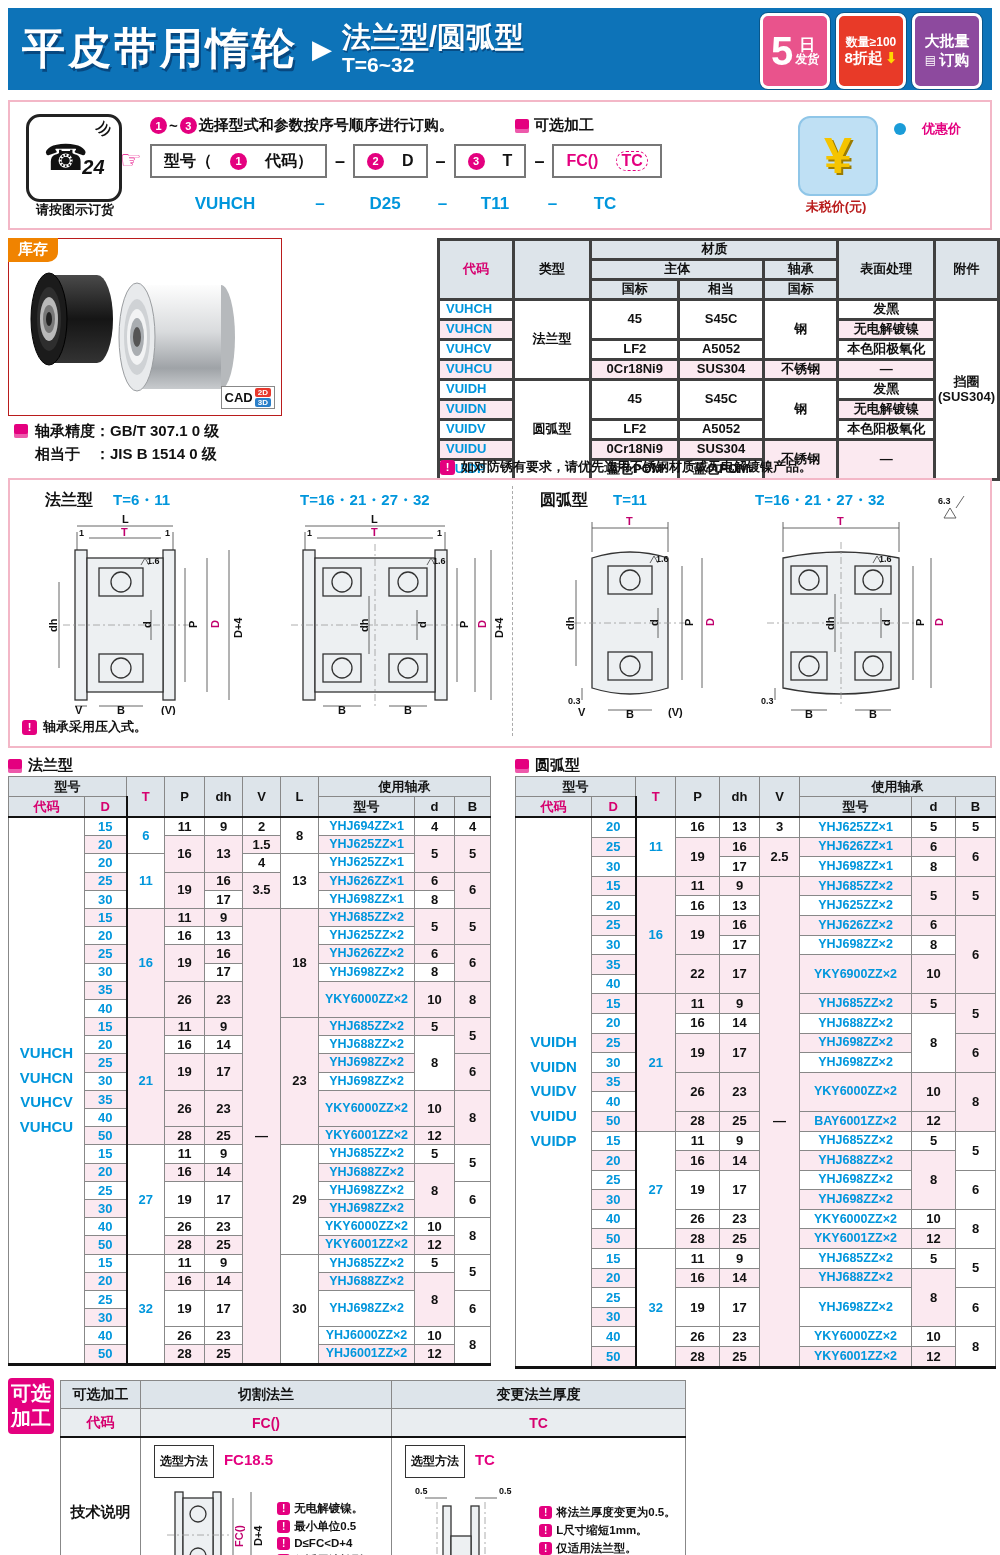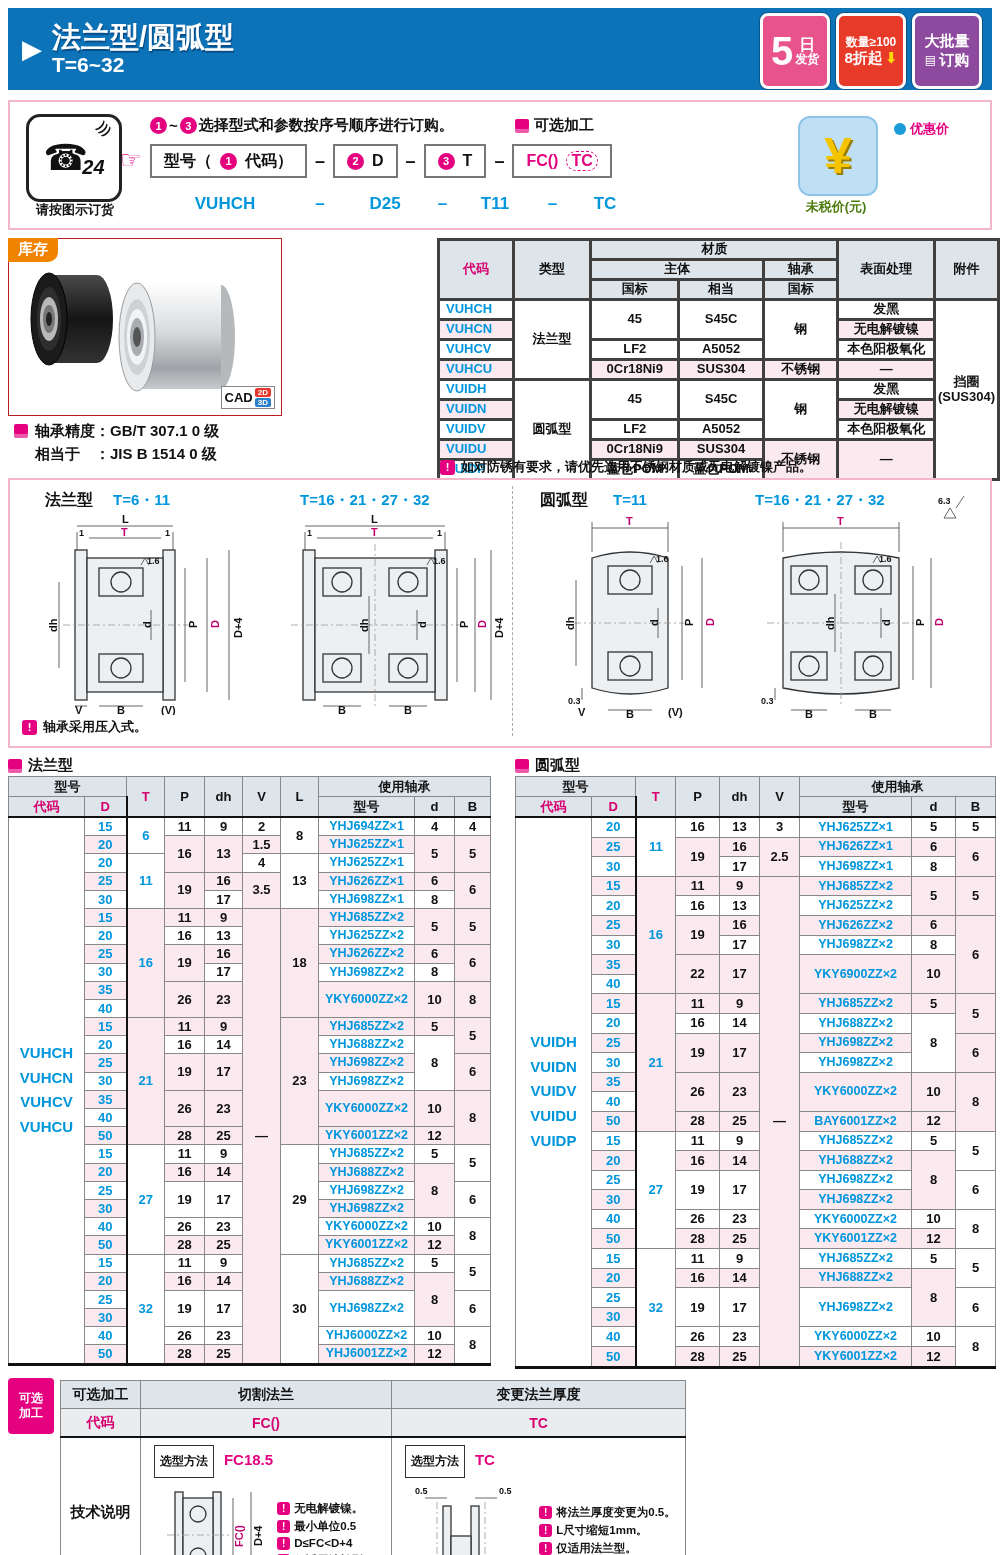--- a/index.html
+++ b/index.html
@@ -35,31 +35,31 @@
   .phone .ph{font-size:36px;line-height:1;}
   .phone .n24{font-size:20px;font-weight:bold;font-style:italic;margin-left:-6px;margin-top:18px;}
   .phone .waves{position:absolute;top:4px;right:8px;font-size:13px;font-weight:bold;transform:rotate(45deg);}
   .phone-cap{left:10px;top:99px;width:110px;text-align:center;font-size:13px;font-weight:bold;position:absolute;}
   .hand{left:110px;top:44px;color:#e4007f;font-size:24px;font-weight:bold;position:absolute;}
   .instr{left:140px;top:14px;display:flex;align-items:center;gap:2px;font-size:15px;font-weight:bold;position:absolute;}
   .ncirc{display:inline-flex;width:17px;height:17px;border-radius:50%;background:#e4007f;color:#fff;font-size:11px;font-weight:bold;align-items:center;justify-content:center;}
   .opt-flag{left:505px;top:14px;display:flex;align-items:center;gap:5px;font-size:15px;font-weight:bold;position:absolute;}
   .psq{display:inline-block;width:14px;height:14px;background:#e4007f;border-radius:2px;box-shadow:inset 0 -4px 0 rgba(255,255,255,.35);}
   .formula{left:140px;top:42px;display:flex;align-items:center;gap:8px;position:absolute;}
-  .fbox{border:2px solid #777;background:#fff;height:30px;display:flex;align-items:center;justify-content:center;gap:8px;font-size:16px;font-weight:bold;padding:0 12px;}
+  .fbox{border:2px solid #777;background:#fff;height:30px;display:flex;align-items:center;justify-content:center;gap:18px;font-size:16px;font-weight:bold;padding:0 12px;}
   .fdash{font-size:18px;font-weight:bold;}
   .mag{color:#e4007f;}
   .tc-oval{color:#e4007f;border:1.5px dashed #e4007f;border-radius:10px;padding:0 4px;}
   .example{left:150px;top:92px;display:flex;align-items:center;font-size:17px;font-weight:bold;color:#0096dc;position:absolute;}
   .example span{display:inline-block;text-align:center;}
   
   .yenbox{left:788px;top:14px;width:76px;height:76px;background:#bfe0f4;border:2px solid #8fc6e8;border-radius:12px;display:flex;align-items:center;justify-content:center;position:absolute;}
   .yen{font-size:50px;font-weight:bold;color:#f5c400;text-shadow:2px 2px 0 #9b7b00;}
-  .yencap{left:770px;top:96px;width:112px;text-align:center;color:#4d7c0f;font-size:13px;font-weight:bold;position:absolute;}
-  .pricetitle{left:884px;top:18px;font-size:13px;font-weight:bold;color:#e4007f;display:flex;align-items:center;gap:4px;position:absolute;}
+  .yencap{left:770px;top:96px;width:112px;text-align:center;color:#b91c1c;font-size:13px;font-weight:bold;position:absolute;}
+  .pricetitle{left:884px;top:18px;font-size:13px;font-weight:bold;color:#e4007f;display:flex;align-items:center;gap:16px;position:absolute;}
   .bluedot{width:12px;height:12px;border-radius:50%;background:#1a9cd8;display:inline-block;}
   .pricetable{left:884px;top:38px;border-collapse:collapse;position:absolute;}
   .pricetable td{border:1px solid #888;font-size:11px;font-weight:bold;padding:2px 5px;text-align:center;background:#fff;}
 
   
   .photobox{left:8px;top:238px;width:272px;height:176px;border:1px solid #b91c1c;background:#fff;}
   .stockbadge{left:8px;top:238px;background:#f08300;color:#fff;font-size:15px;font-weight:bold;padding:2px 10px 3px;border-radius:0 0 10px 0;position:absolute;z-index:2;}
   .cadbadge{position:absolute;right:6px;bottom:6px;display:flex;align-items:center;border:1px solid #888;background:#fff;padding:1px 3px;gap:2px;}
   .cadbadge .cad{font-size:13px;font-weight:bold;}
   .cadbadge .chipcol{display:flex;flex-direction:column;gap:1px;}
@@ -102,37 +102,38 @@
   .spec.right td{height:18.6px;}
   .spec tbody tr:nth-child(even){background:#fbe9f0;}
   .spec .c-d{color:#0096dc;border-right:2.5px solid #111;}
   .spec th.hb{border-bottom:2.5px solid #111;}
   .spec th.bd{border-right:2.5px solid #111;}
   .spec .c-t{color:#0096dc;}
   .spec .c-b{color:#0096dc;font-size:12.5px;}
   .spec .c-bigcode{color:#0096dc;font-size:15px;white-space:pre-line;line-height:1.65;background:#fff;}
 
   
-  .optbadge{left:8px;top:1378px;width:46px;height:56px;background:#e4007f;color:#fff;font-size:12px;font-weight:bold;border-radius:4px;display:flex;flex-direction:column;align-items:center;justify-content:center;line-height:1.25;position:absolute;}
+  .optbadge{left:8px;top:1378px;width:46px;height:56px;background:#e4007f;color:#fff;font-size:20px;font-weight:bold;border-radius:4px;display:flex;flex-direction:column;align-items:center;justify-content:center;line-height:1.25;position:absolute;}
   .opttable{left:60px;top:1380px;border-collapse:collapse;table-layout:fixed;position:absolute;background:#fff;}
   .opttable th,.opttable td{border:1px solid #888;font-size:14px;font-weight:bold;text-align:center;}
   .opttable th{background:#dde4ea;height:25px;}
   .opttable tr.coderow td{background:#e9edf0;height:25px;color:#d6006f;border-bottom:2.5px solid #111;}
   .opttable td.body{vertical-align:top;height:112px;border-bottom:2.5px solid #111;}
   .methbox{display:inline-block;border:1.5px solid #333;padding:7px 5px;font-size:12px;font-weight:bold;background:#fff;}
   .methval{color:#e4007f;font-size:15px;font-weight:bold;margin-left:6px;}
   .notelist{display:flex;flex-direction:column;gap:3px;font-size:11.5px;font-weight:bold;text-align:left;}
   .notelist .n{display:flex;align-items:center;gap:4px;}
   .notelist .bang{width:13px;height:13px;font-size:10px;}
   .optcell{display:flex;gap:8px;align-items:center;justify-content:center;padding-top:4px;}
 </style>
 </head>
 <body>
 
 <div class="abs banner">
+  <span class="title">平皮带用惰轮</span>
   <span class="tri">▶</span>
   <span class="subwrap">
     <span class="subtitle">法兰型/圆弧型</span>
     <span class="range">T=6~32</span>
   </span>
   <div class="badges">
     <div class="badge b1">
       <span class="five">5</span>
       <span class="colmn">
           <span class="ri">日</span>

